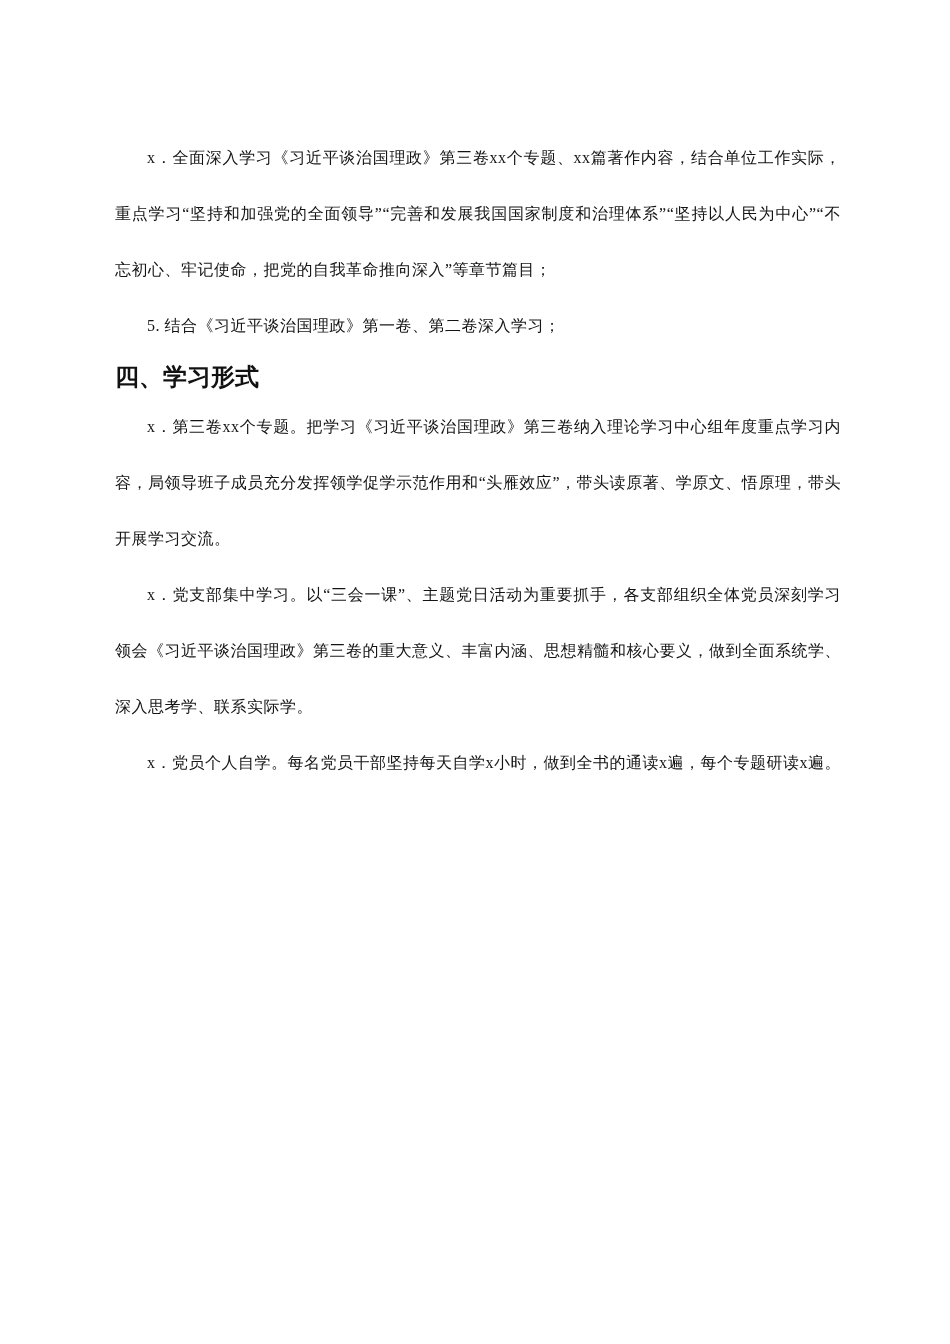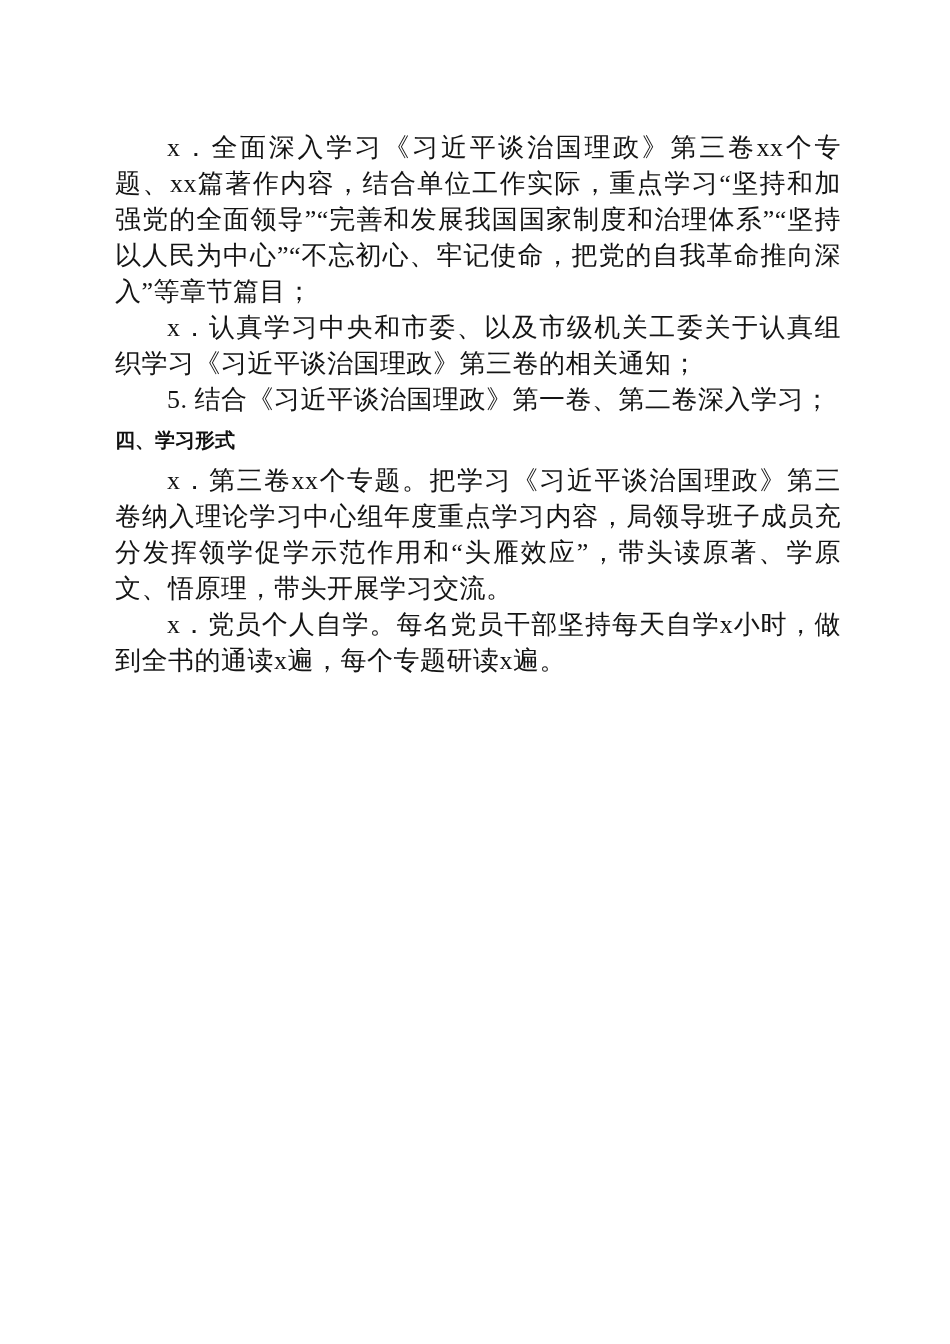--- a/index.html
+++ b/index.html
@@ -12,48 +12,48 @@
     font-family: "Liberation Serif", "DejaVu Serif", serif;
     color: #141414;
   }
   .page {
     position: absolute;
     left: 115px;
     top: 130px;
     width: 726px;
   }
   .para {
-    font-size: 26px;
-    line-height: 36px;
+    font-size: 16px;
+    line-height: 56px;
     text-align: justify;
     text-indent: 2em;
     font-weight: 400;
     letter-spacing: 0.5px;
   }
   .section-heading {
-    font-size: 20px;
+    font-size: 24px;
     line-height: 45px;
     font-weight: 700;
     text-indent: 0;
     text-align: left;
     font-family: "Liberation Sans", "DejaVu Sans", sans-serif;
     color: #111111;
   }
 </style>
 </head>
 <body>
 
 <div class="page">
 
   <section>
     <p class="para">x．全面深入学习《习近平谈治国理政》第三卷xx个专题、xx篇著作内容，结合单位工作实际，重点学习“坚持和加强党的全面领导”“完善和发展我国国家制度和治理体系”“坚持以人民为中心”“不忘初心、牢记使命，把党的自我革命推向深入”等章节篇目；</p>
-    <p class="para">x．认真学习中央和市委、以及市级机关工委关于认真组织学习《习近平谈治国理政》第三卷的相关通知；</p>
     <p class="para">5. 结合《习近平谈治国理政》第一卷、第二卷深入学习；</p>
   </section>
 
   <h2 class="section-heading">四、学习形式</h2>
 
   <section>
     <p class="para">x．第三卷xx个专题。把学习《习近平谈治国理政》第三卷纳入理论学习中心组年度重点学习内容，局领导班子成员充分发挥领学促学示范作用和“头雁效应”，带头读原著、学原文、悟原理，带头开展学习交流。</p>
+    <p class="para">x．党支部集中学习。以“三会一课”、主题党日活动为重要抓手，各支部组织全体党员深刻学习领会《习近平谈治国理政》第三卷的重大意义、丰富内涵、思想精髓和核心要义，做到全面系统学、深入思考学、联系实际学。</p>
     <p class="para">x．党员个人自学。每名党员干部坚持每天自学x小时，做到全书的通读x遍，每个专题研读x遍。</p>
   </section>
 
 </div>
 
 </body></html>

